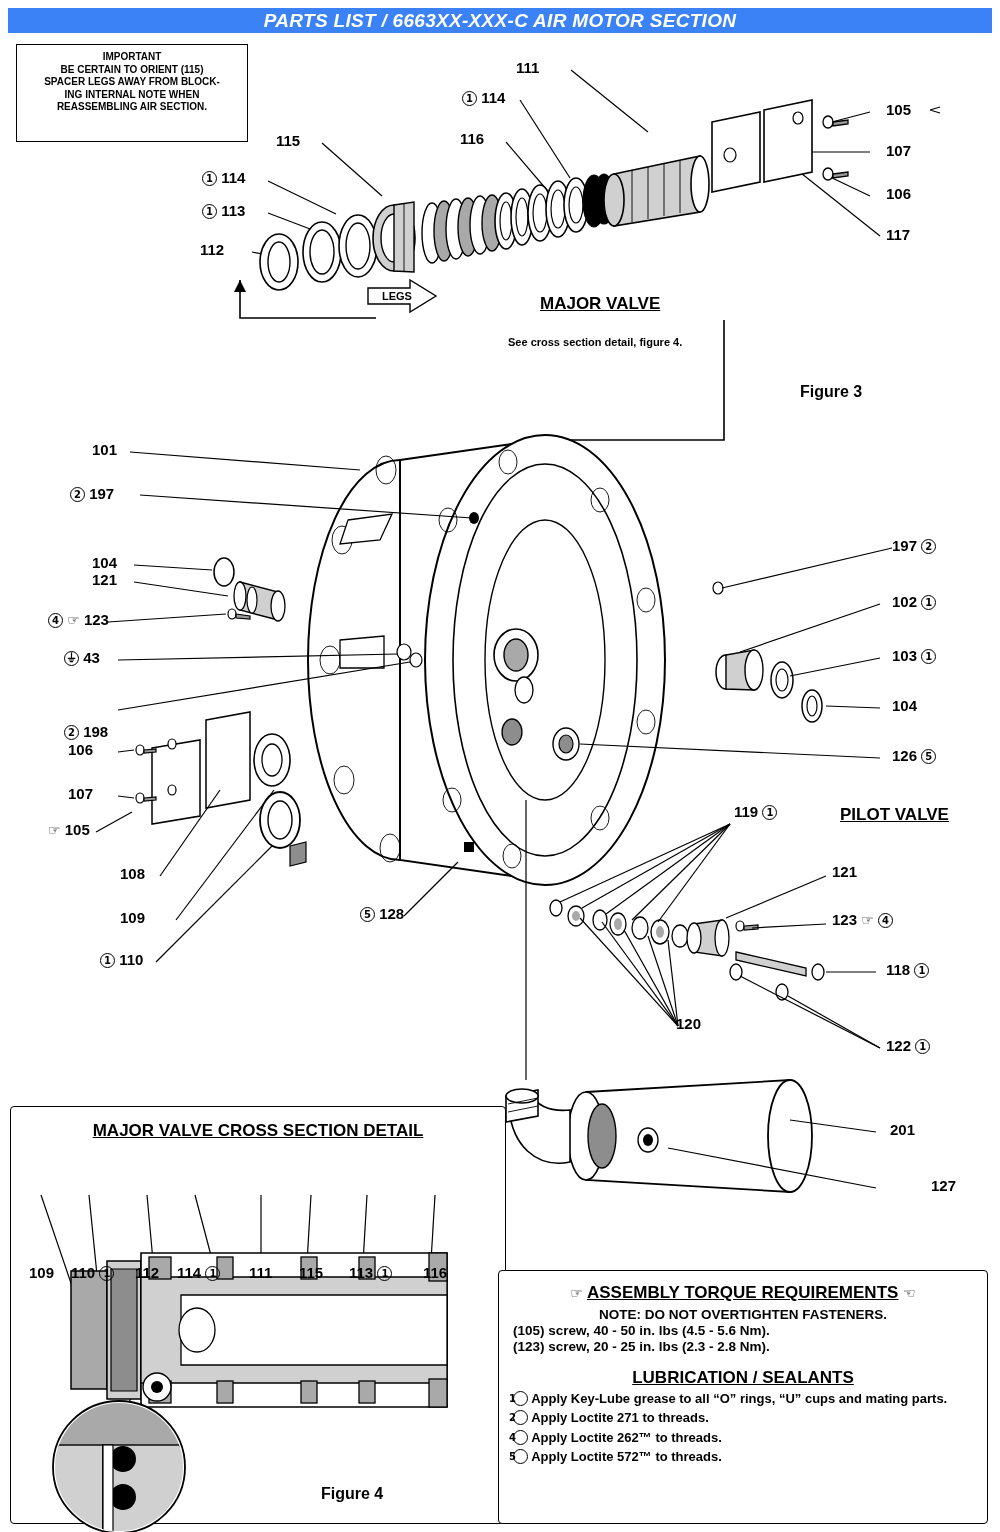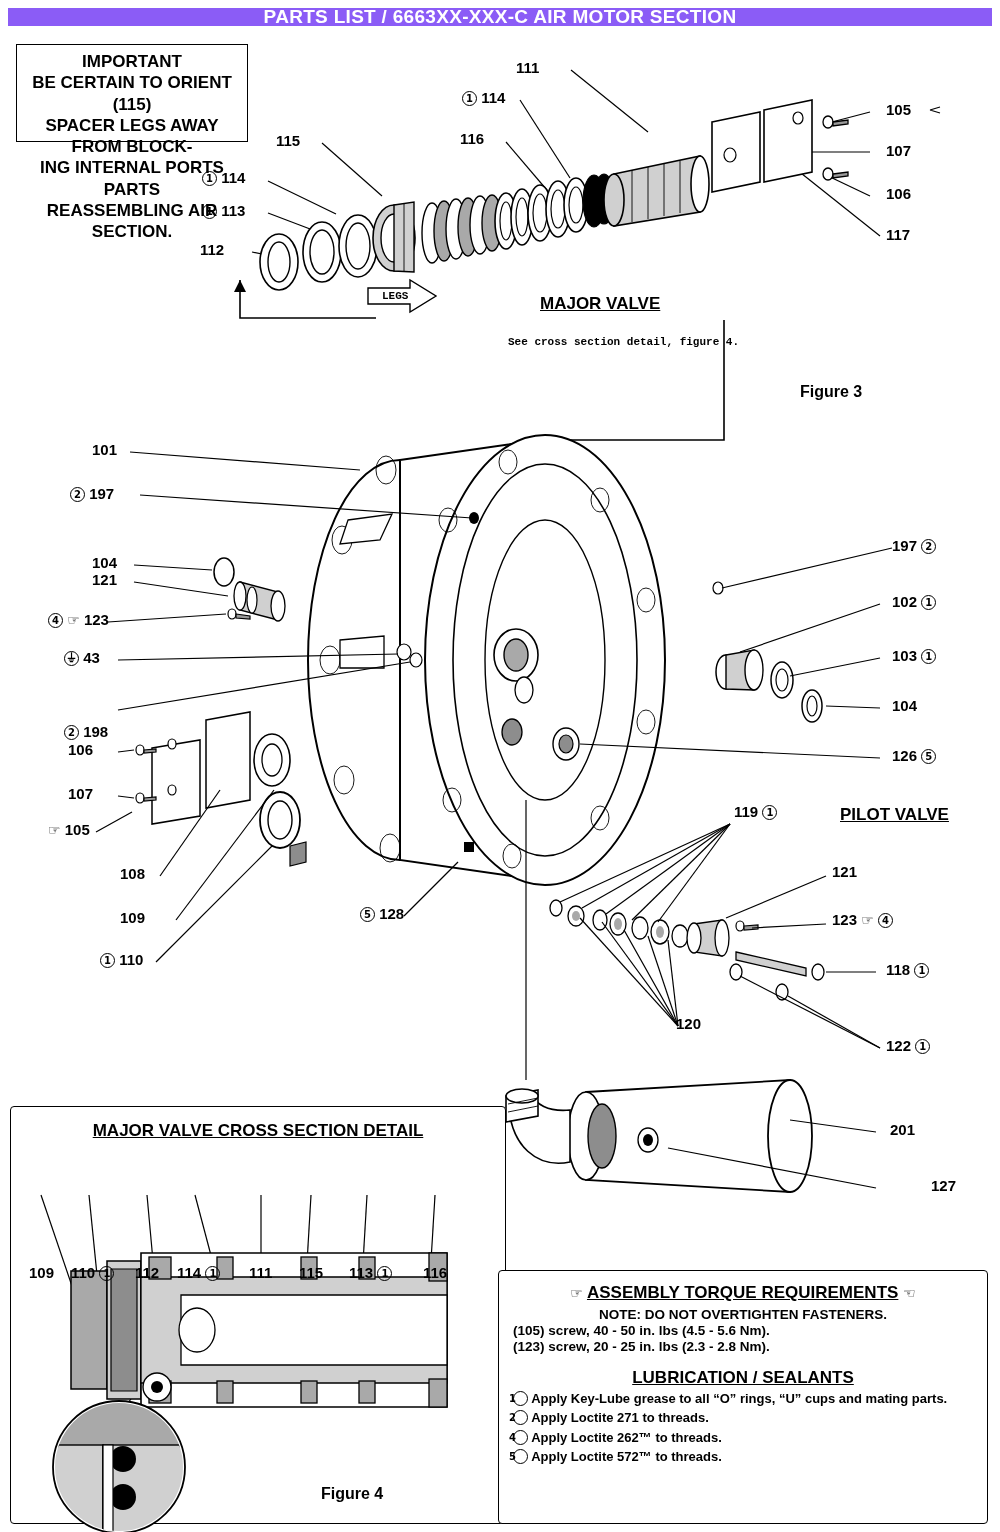--- a/index.html
+++ b/index.html
@@ -15,29 +15,30 @@
     position: relative;
     width: 1000px;
     height: 1532px;
     background: #fff;
   }
 
   
   .titlebar {
     position: absolute;
     left: 8px; top: 8px;
-    width: 984px; height: 18px;
-    background: #8b5cf6;
+    width: 984px; height: 25px;
+    background: #3b82f6;
     color: #fff;
     display: flex;
     align-items: center;
     justify-content: center;
     font-weight: bold;
     font-size: 19px;
     letter-spacing: .3px;
+    font-style: italic;
   }
 
   
   .lbl {
     position: absolute;
     font-size: 15px;
     font-weight: bold;
     white-space: nowrap;
     line-height: 1.1;
   }
@@ -52,21 +53,20 @@
     position: absolute;
     font-size: 16px;
     font-weight: bold;
     white-space: nowrap;
   }
   .note-sm {
     position: absolute;
     font-size: 11px;
     font-weight: bold;
     white-space: nowrap;
-    font-family: Liberation Mono, monospace;
   }
 
   
   .circ {
     display: inline-block;
     width: 15px; height: 15px;
     line-height: 13px;
     border: 1.3px solid #000;
     border-radius: 50%;
     text-align: center;
@@ -84,21 +84,21 @@
   }
 
   
   .important {
     position: absolute;
     left: 16px; top: 44px;
     width: 232px; height: 98px;
     border: 1.6px solid #000;
     padding: 6px 4px 0 4px;
     text-align: center;
-    font-size: 17px;
+    font-size: 10px;
     font-weight: bold;
     line-height: 1.25;
   }
 
   
   .panel {
     position: absolute;
     border: 1.8px solid #000;
     border-radius: 4px;
     background: #fff;
@@ -145,21 +145,21 @@
 <body>
 
 <div id="page">
 
   <div class="titlebar">PARTS LIST / 6663XX-XXX-C AIR MOTOR SECTION</div>
 
   <div class="important">
     <div>IMPORTANT</div>
     <div>BE CERTAIN TO ORIENT (115)</div>
     <div>SPACER LEGS AWAY FROM BLOCK-</div>
-    <div>ING INTERNAL PORTS PARTS</div>
+    <div>ING INTERNAL NOTE WHEN</div>
     <div>REASSEMBLING AIR SECTION.</div>
   </div>
 
   <svg width="1000" height="1532">
 
     <g class="ln">
       <line x1="571" y1="70" x2="648" y2="132"></line>
       <line x1="520" y1="100" x2="570" y2="178"></line>
       <line x1="506" y1="142" x2="552" y2="196"></line>
       <line x1="322" y1="143" x2="382" y2="196"></line>

